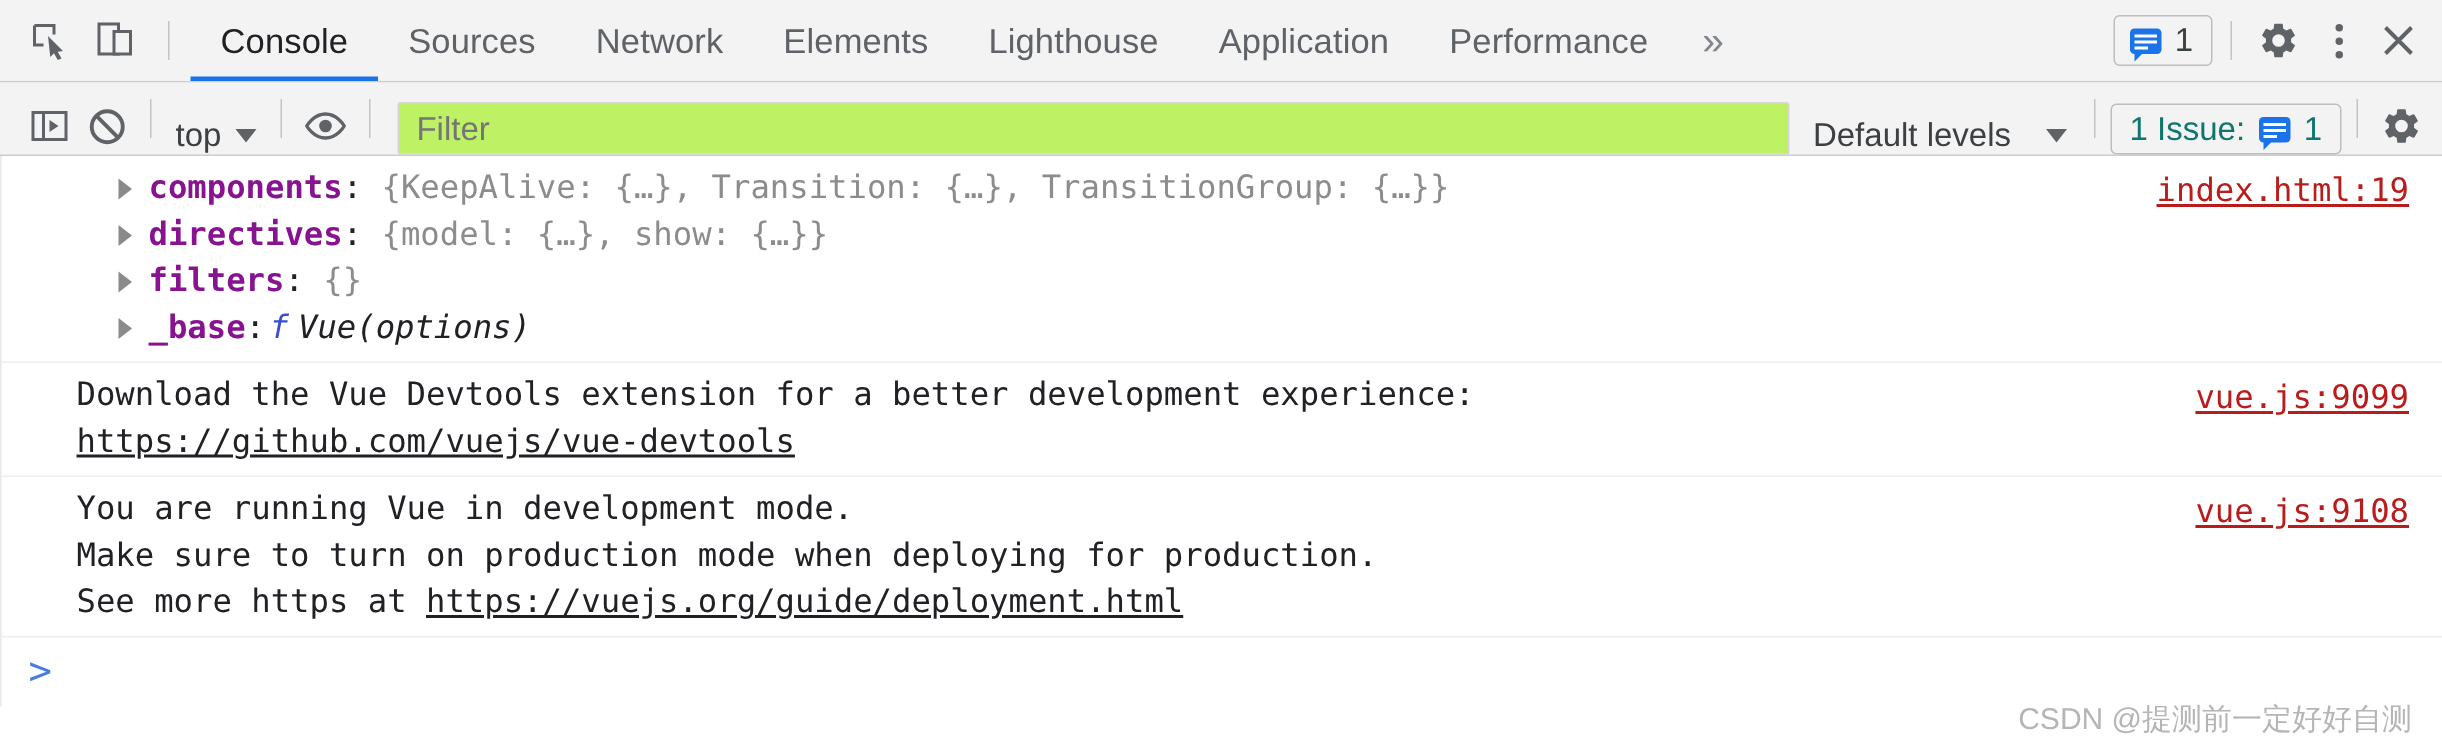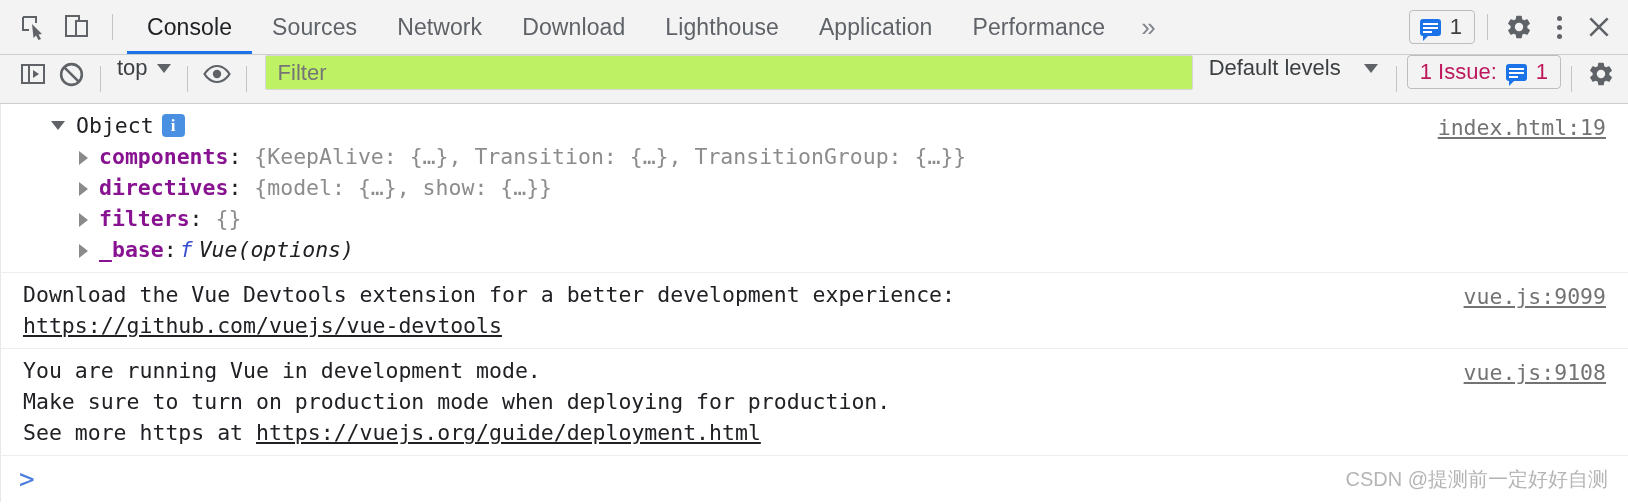--- a/index.html
+++ b/index.html
@@ -136,21 +136,21 @@
     background: #5f6368;
     display: block;
   }
 
   
   .conbar {
     height: 49px;
     background: #f3f3f3;
     border-bottom: 1px solid #cdcdcd;
     display: flex;
-    align-items: flex-start;
+    align-items: flex-end;
     padding: 0 8px 0 14px;
     box-sizing: border-box;
   }
   .ctx-select {
     display: flex;
     align-items: center;
     gap: 9px;
     font-size: 22px;
     color: #3c4043;
     padding: 0 6px;
@@ -191,21 +191,21 @@
   .issue-badge {
     display: flex;
     align-items: center;
     gap: 9px;
     border: 1px solid #bdbdbd;
     border-radius: 4px;
     padding: 3px 12px;
     height: 34px;
     box-sizing: border-box;
     font-size: 22px;
-    color: #be185d;
+    color: #0f766e;
     white-space: nowrap;
   }
 
   
   .console {
     position: relative;
     height: 399px;
     background: #fff;
     box-sizing: border-box;
     overflow: hidden;
@@ -220,25 +220,25 @@
     font-size: 21.5px;
     line-height: 31px;
     color: #202124;
   }
   .srclink {
     position: absolute;
     right: 22px;
     top: 8px;
     font-family: "DejaVu Sans Mono", monospace;
     font-size: 21.5px;
-    color: #737373;
+    color: #b91c1c;
     text-decoration: underline;
     white-space: nowrap;
   }
-  .line { padding-left: 22px; white-space: pre; }
+  .line { padding-left: 50px; white-space: pre; }
   .l-obj { padding-left: 50px; display: flex; align-items: center; gap: 8px; }
   .l-prop { padding-left: 78px; display: flex; align-items: baseline; }
 
   .tri-down {
     width: 0; height: 0;
     border-left: 7px solid transparent;
     border-right: 7px solid transparent;
     border-top: 9px solid #5f6368;
     display: inline-block;
     margin-right: 3px;
@@ -323,21 +323,21 @@
     <div class="tab active">
         <span>Console</span>
       </div>
     <div class="tab">
         <span>Sources</span>
       </div>
     <div class="tab">
         <span>Network</span>
       </div>
     <div class="tab">
-        <span>Download</span>
+        <span>Elements</span>
       </div>
     <div class="tab">
         <span>Lighthouse</span>
       </div>
     <div class="tab">
         <span>Application</span>
       </div>
     <div class="tab">
         <span>Performance</span>
       </div>
@@ -425,25 +425,20 @@
     <svg width="28" height="28" viewBox="0 0 24 24">
         <path fill="#5f6368" d="M19.14 12.94a7.07 7.07 0 000-1.88l2.03-1.58a.5.5 0 00.12-.64l-1.92-3.32a.5.5 0 00-.6-.22l-2.39.96a7.03 7.03 0 00-1.62-.94l-.36-2.54a.5.5 0 00-.5-.42h-3.84a.5.5 0 00-.5.42l-.36 2.54c-.58.24-1.12.56-1.62.94l-2.39-.96a.5.5 0 00-.6.22L2.71 8.84a.5.5 0 00.12.64l2.03 1.58a7.07 7.07 0 000 1.88l-2.03 1.58a.5.5 0 00-.12.64l1.92 3.32c.13.22.39.3.6.22l2.39-.96c.5.38 1.04.7 1.62.94l.36 2.54c.04.24.25.42.5.42h3.84c.25 0 .46-.18.5-.42l.36-2.54c.58-.24 1.12-.56 1.62-.94l2.39.96c.21.08.47 0 .6-.22l1.92-3.32a.5.5 0 00-.12-.64l-2.03-1.58zM12 15.6A3.6 3.6 0 1115.6 12 3.6 3.6 0 0112 15.6z"></path>
       </svg>
   </div>
 </div>
 
 <div class="console">
 
   <div class="msg">
     <a class="srclink">index.html:19</a>
-    <div class="l-obj">
-      <span class="tri-down"></span>
-      <span>Object</span>
-      <span class="info-i">i</span>
-    </div>
     <div class="l-prop">
       <span class="tri-right"></span>
       <span class="pname">components</span>
         <span class="punc">:&nbsp;</span>
         <span class="pval">{KeepAlive: {…}, Transition: {…}, TransitionGroup: {…}}</span>
     </div>
     <div class="l-prop">
       <span class="tri-right"></span>
       <span class="pname">directives</span>
         <span class="punc">:&nbsp;</span>

